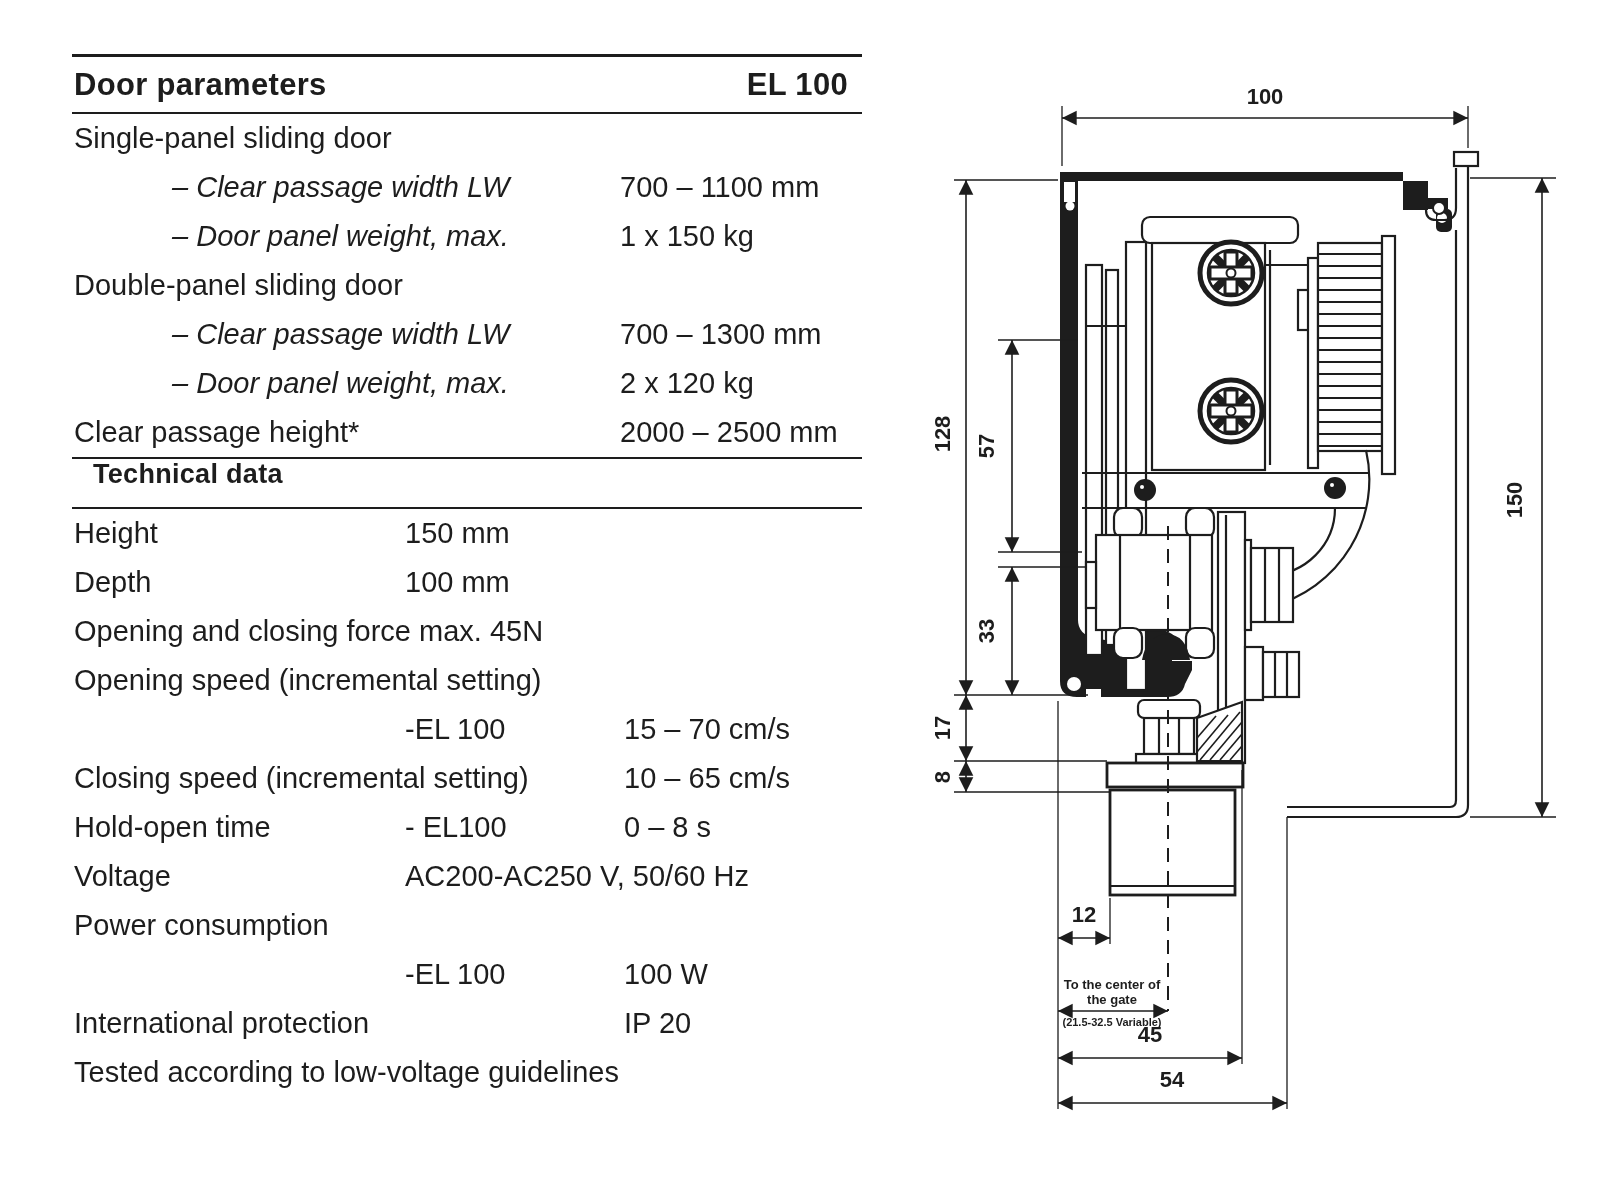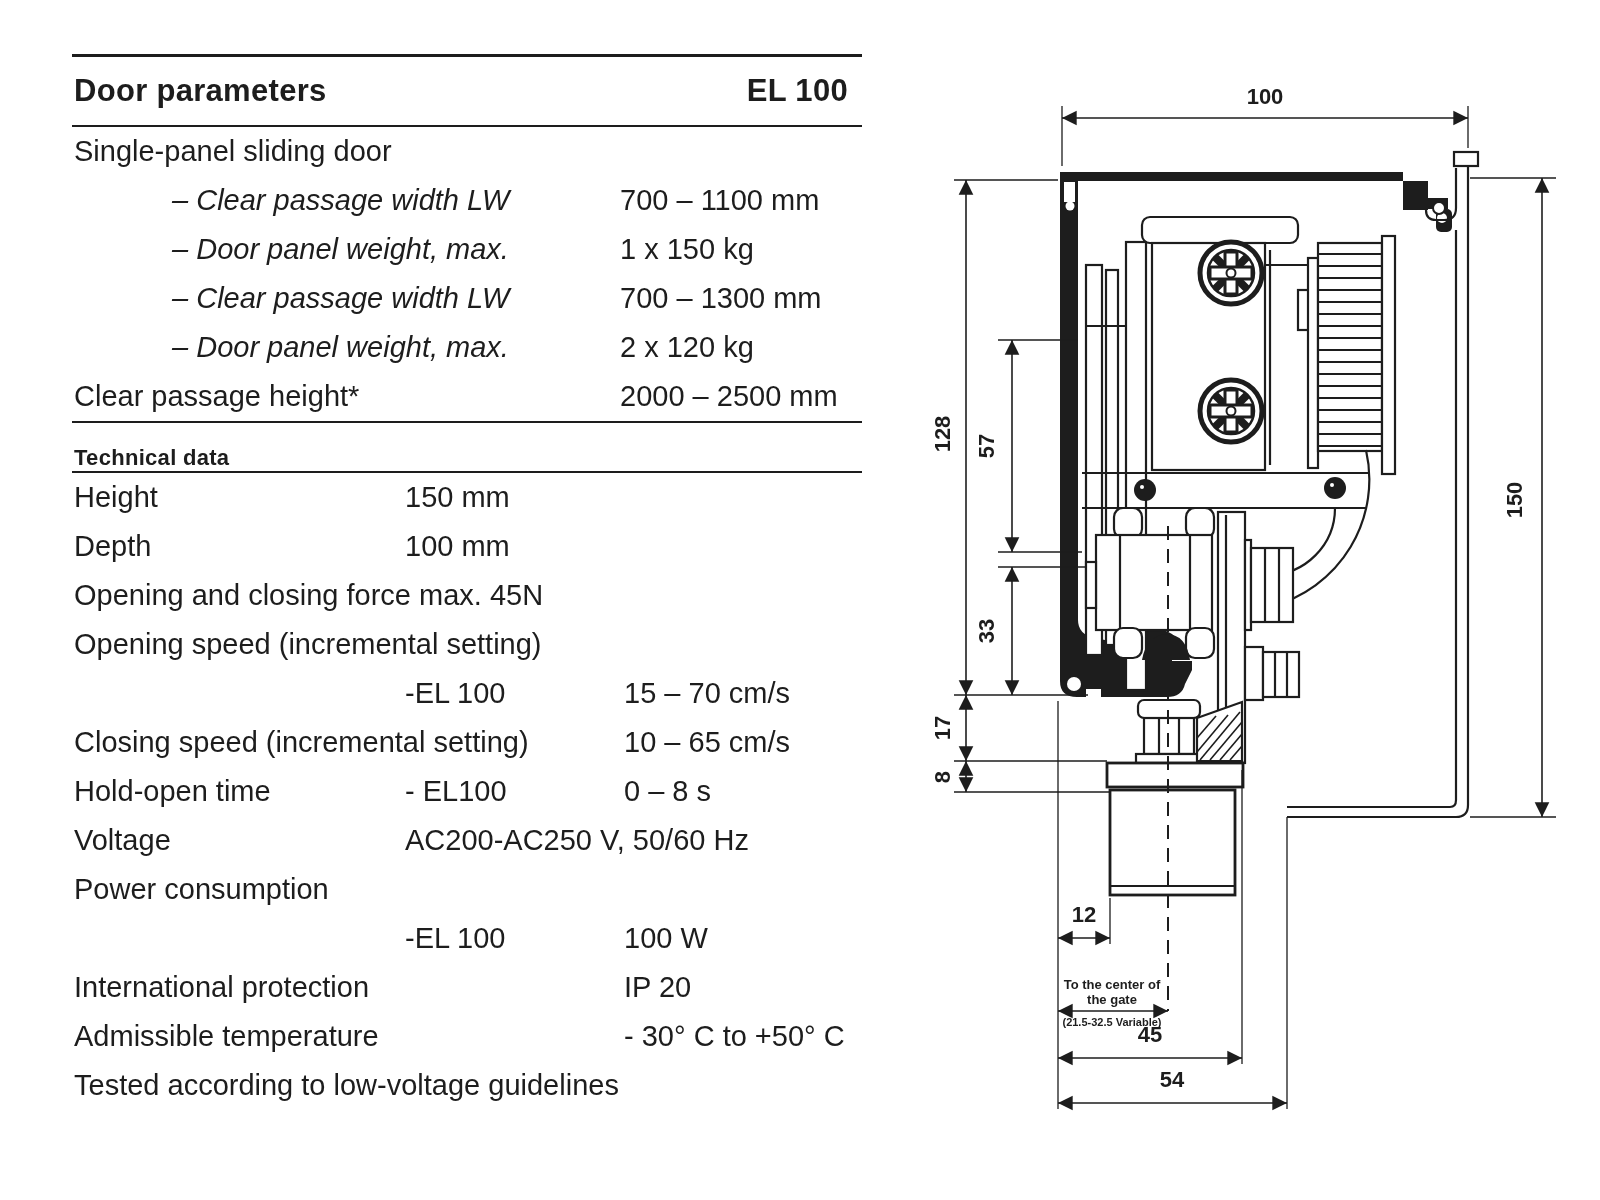--- a/index.html
+++ b/index.html
@@ -5,24 +5,24 @@
   html,body{margin:0;padding:0;}
   body{
     width:1600px;height:1200px;position:relative;overflow:hidden;
     background:#ffffff;color:#1d1d1d;
     font-family:"Liberation Sans", sans-serif;
   }
   
   .spec{position:absolute;left:72px;top:54px;width:790px;}
   .rule{border-top:3px solid #1d1d1d;height:0;}
   .rule.thin{border-top-width:2.5px;}
-  .hdr{height:68px;display:flex;justify-content:space-between;align-items:center;
+  .hdr{height:55px;display:flex;justify-content:space-between;align-items:center;
        font-size:31px;font-weight:bold;padding:0 14px 0 2px;letter-spacing:.3px;}
-  .hdr2{height:48px;display:flex;align-items:flex-end;font-size:22px;font-weight:bold;
-        padding-left:2px;letter-spacing:.3px;}
+  .hdr2{height:48px;display:flex;align-items:flex-start;font-size:27px;font-weight:bold;
+        padding-left:2px;letter-spacing:.3px;margin-left:19px;}
   .drow,.trow{position:relative;height:49px;font-size:29px;line-height:49px;text-align:right;}
   .drow .lab,.trow .lab{position:absolute;left:2px;white-space:nowrap;}
   .drow .lab.ind{left:100px;font-style:italic;}
   .drow .val{position:absolute;left:548px;white-space:nowrap;}
   .trow .mid{position:absolute;left:333px;white-space:nowrap;}
   .trow .val{position:absolute;left:552px;white-space:nowrap;}
   
   .diagram{position:absolute;left:920px;top:60px;}
   .ln{stroke:#1d1d1d;stroke-width:2.2;fill:none;}
   .lnf{stroke:#1d1d1d;stroke-width:2.2;fill:#ffffff;}
@@ -56,20 +56,24 @@
   </div>
   <div class="drow">
     <span class="lab ind">– Clear passage width LW</span>
     <span class="val">700 – 1100 mm</span>
   </div>
   <div class="drow">
     <span class="lab ind">– Door panel weight, max.</span>
     <span class="val">1 x 150 kg</span>
   </div>
   <div class="drow">
+    <span class="lab">Double-panel sliding door</span>
+    <span class="val"></span>
+  </div>
+  <div class="drow">
     <span class="lab ind">– Clear passage width LW</span>
     <span class="val">700 – 1300 mm</span>
   </div>
   <div class="drow">
     <span class="lab ind">– Door panel weight, max.</span>
     <span class="val">2 x 120 kg</span>
   </div>
   <div class="drow">
     <span class="lab">Clear passage height*</span>
     <span class="val">2000 – 2500 mm</span>
@@ -128,25 +132,20 @@
   </div>
   <div class="trow">
     <span class="lab"></span>
     <span class="mid">-EL 100</span>
     <span class="val">100 W</span>
   </div>
   <div class="trow">
     <span class="lab">International protection</span>
     <span class="mid"></span>
     <span class="val">IP 20</span>
-  </div>
-  <div class="trow">
-    <span class="lab">Admissible temperature</span>
-    <span class="mid"></span>
-    <span class="val">- 30° C to +50° C</span>
   </div>
   <div class="trow">
     <span class="lab">Tested according to low-voltage guidelines</span>
     <span class="mid"></span>
     <span class="val"></span>
   </div>
 </div>
 
 <svg class="diagram" width="660" height="1110" viewBox="0 0 660 1110">
   <defs>

